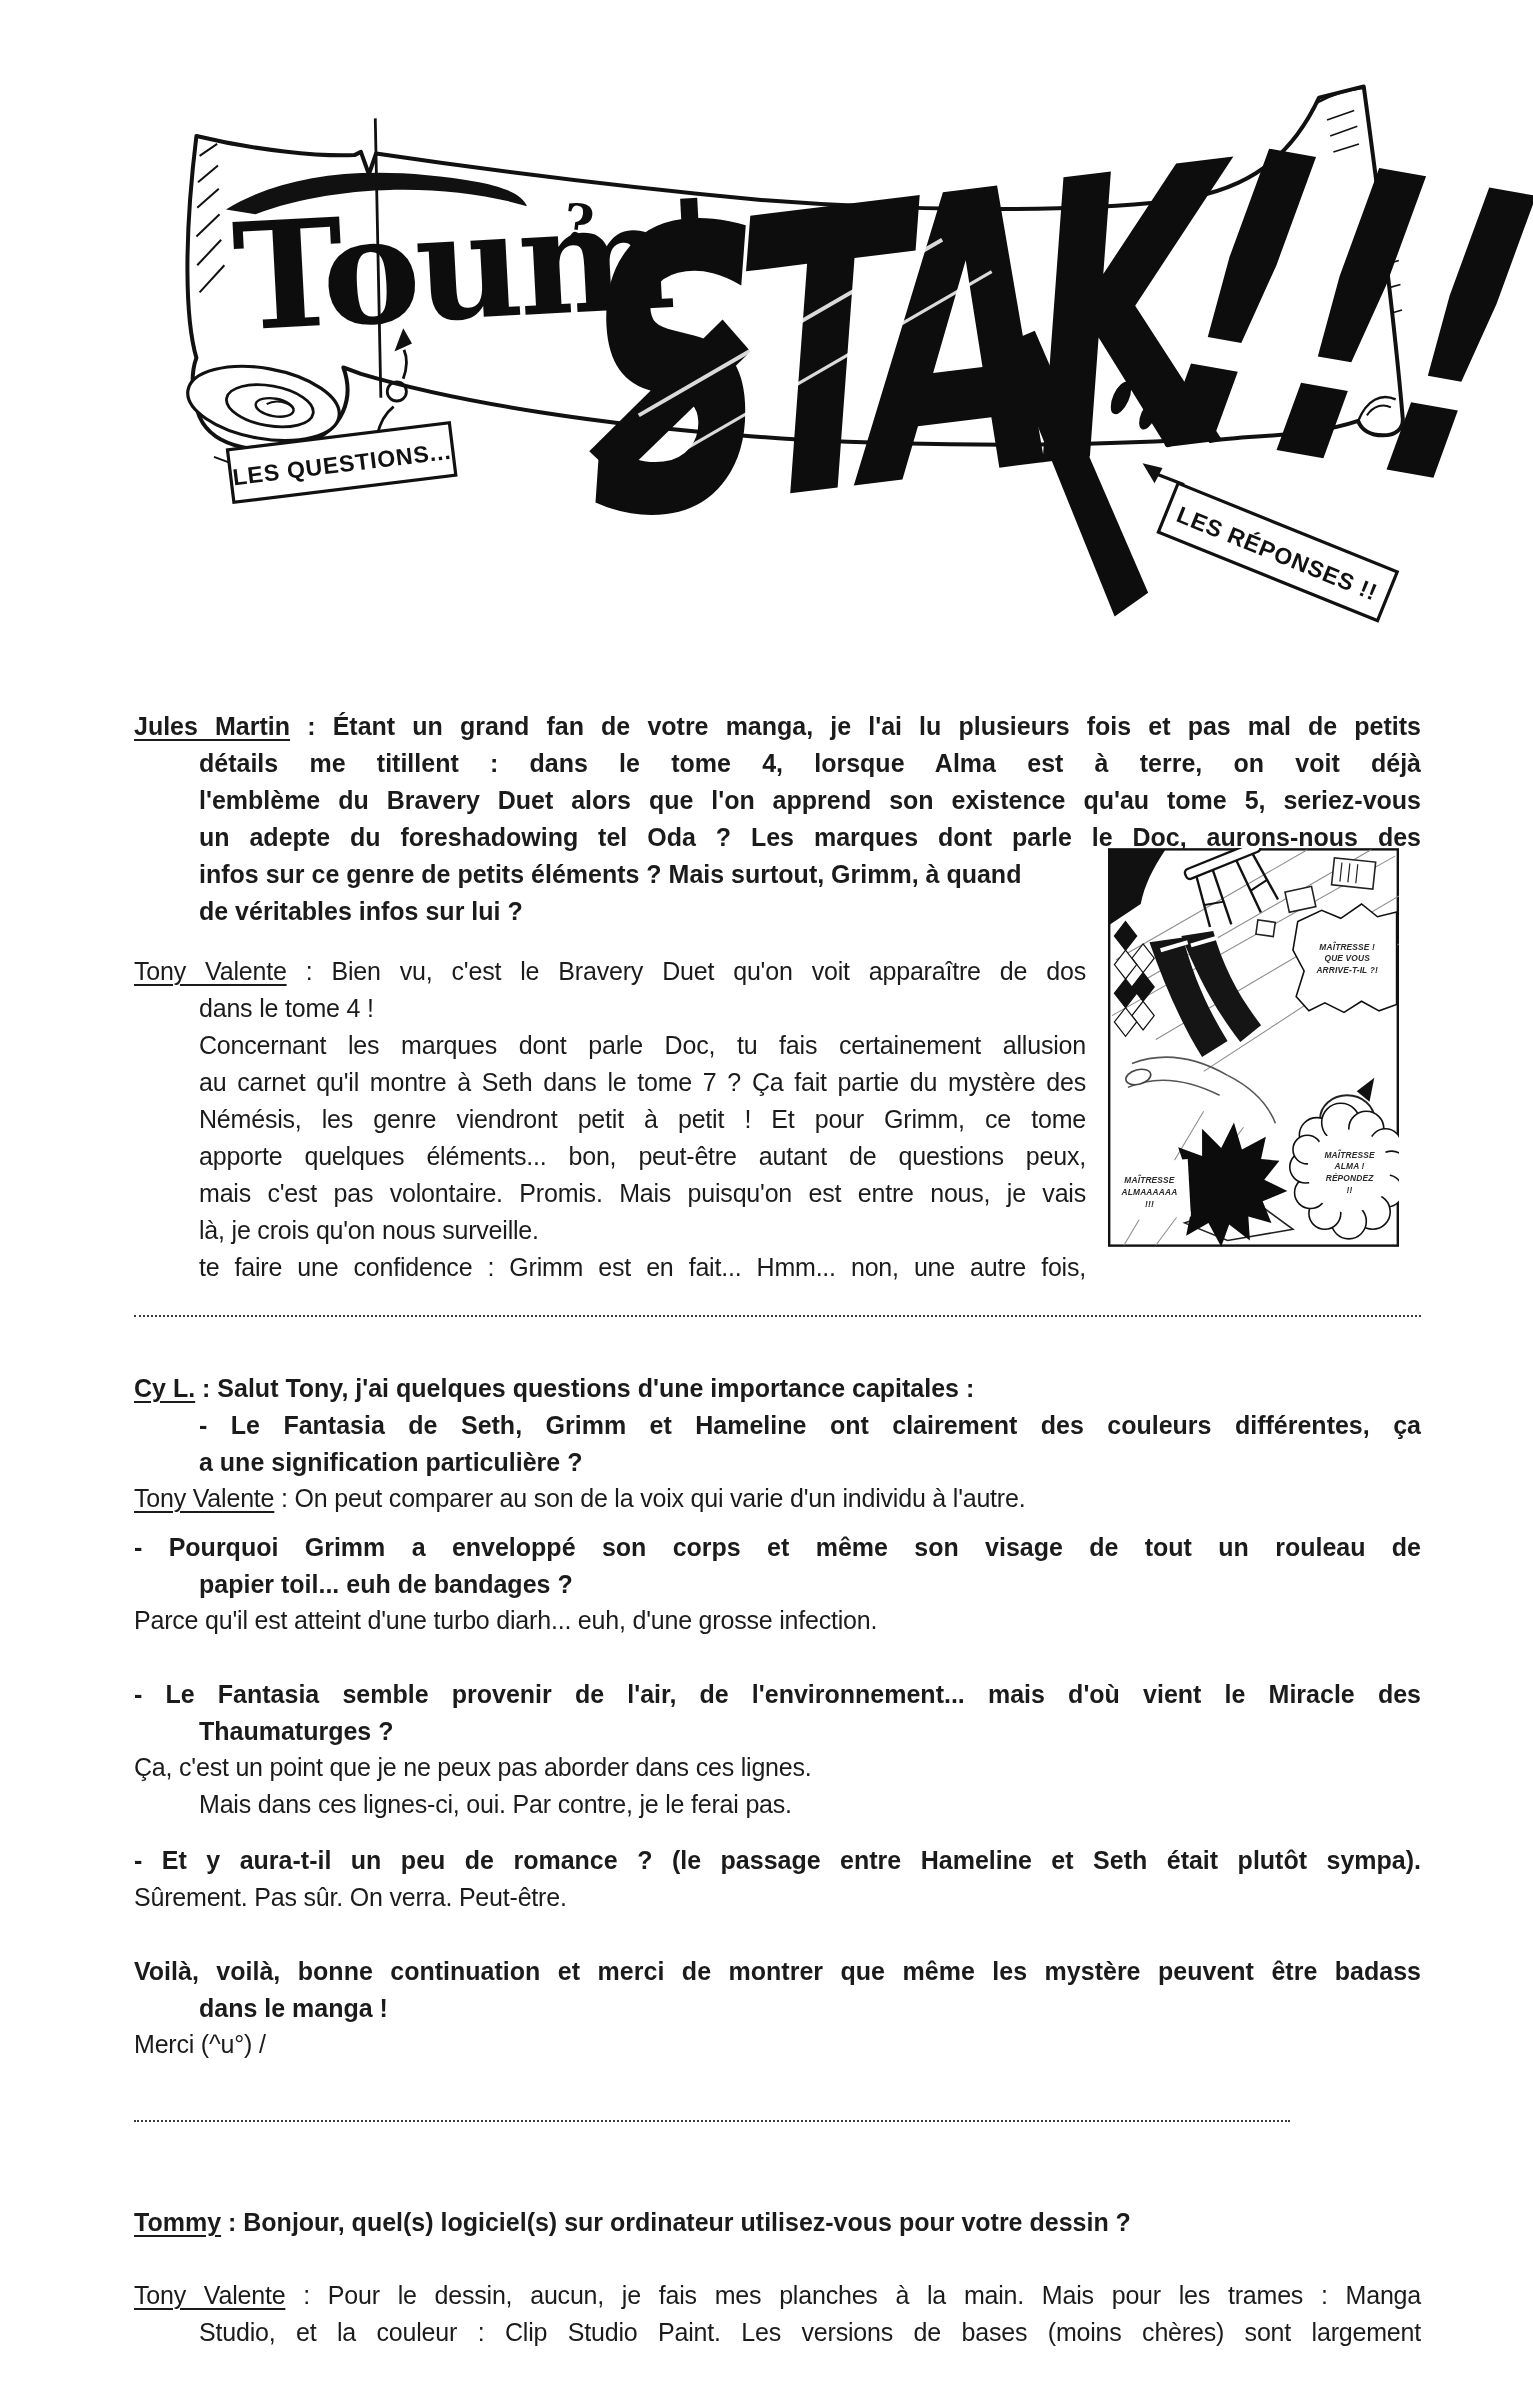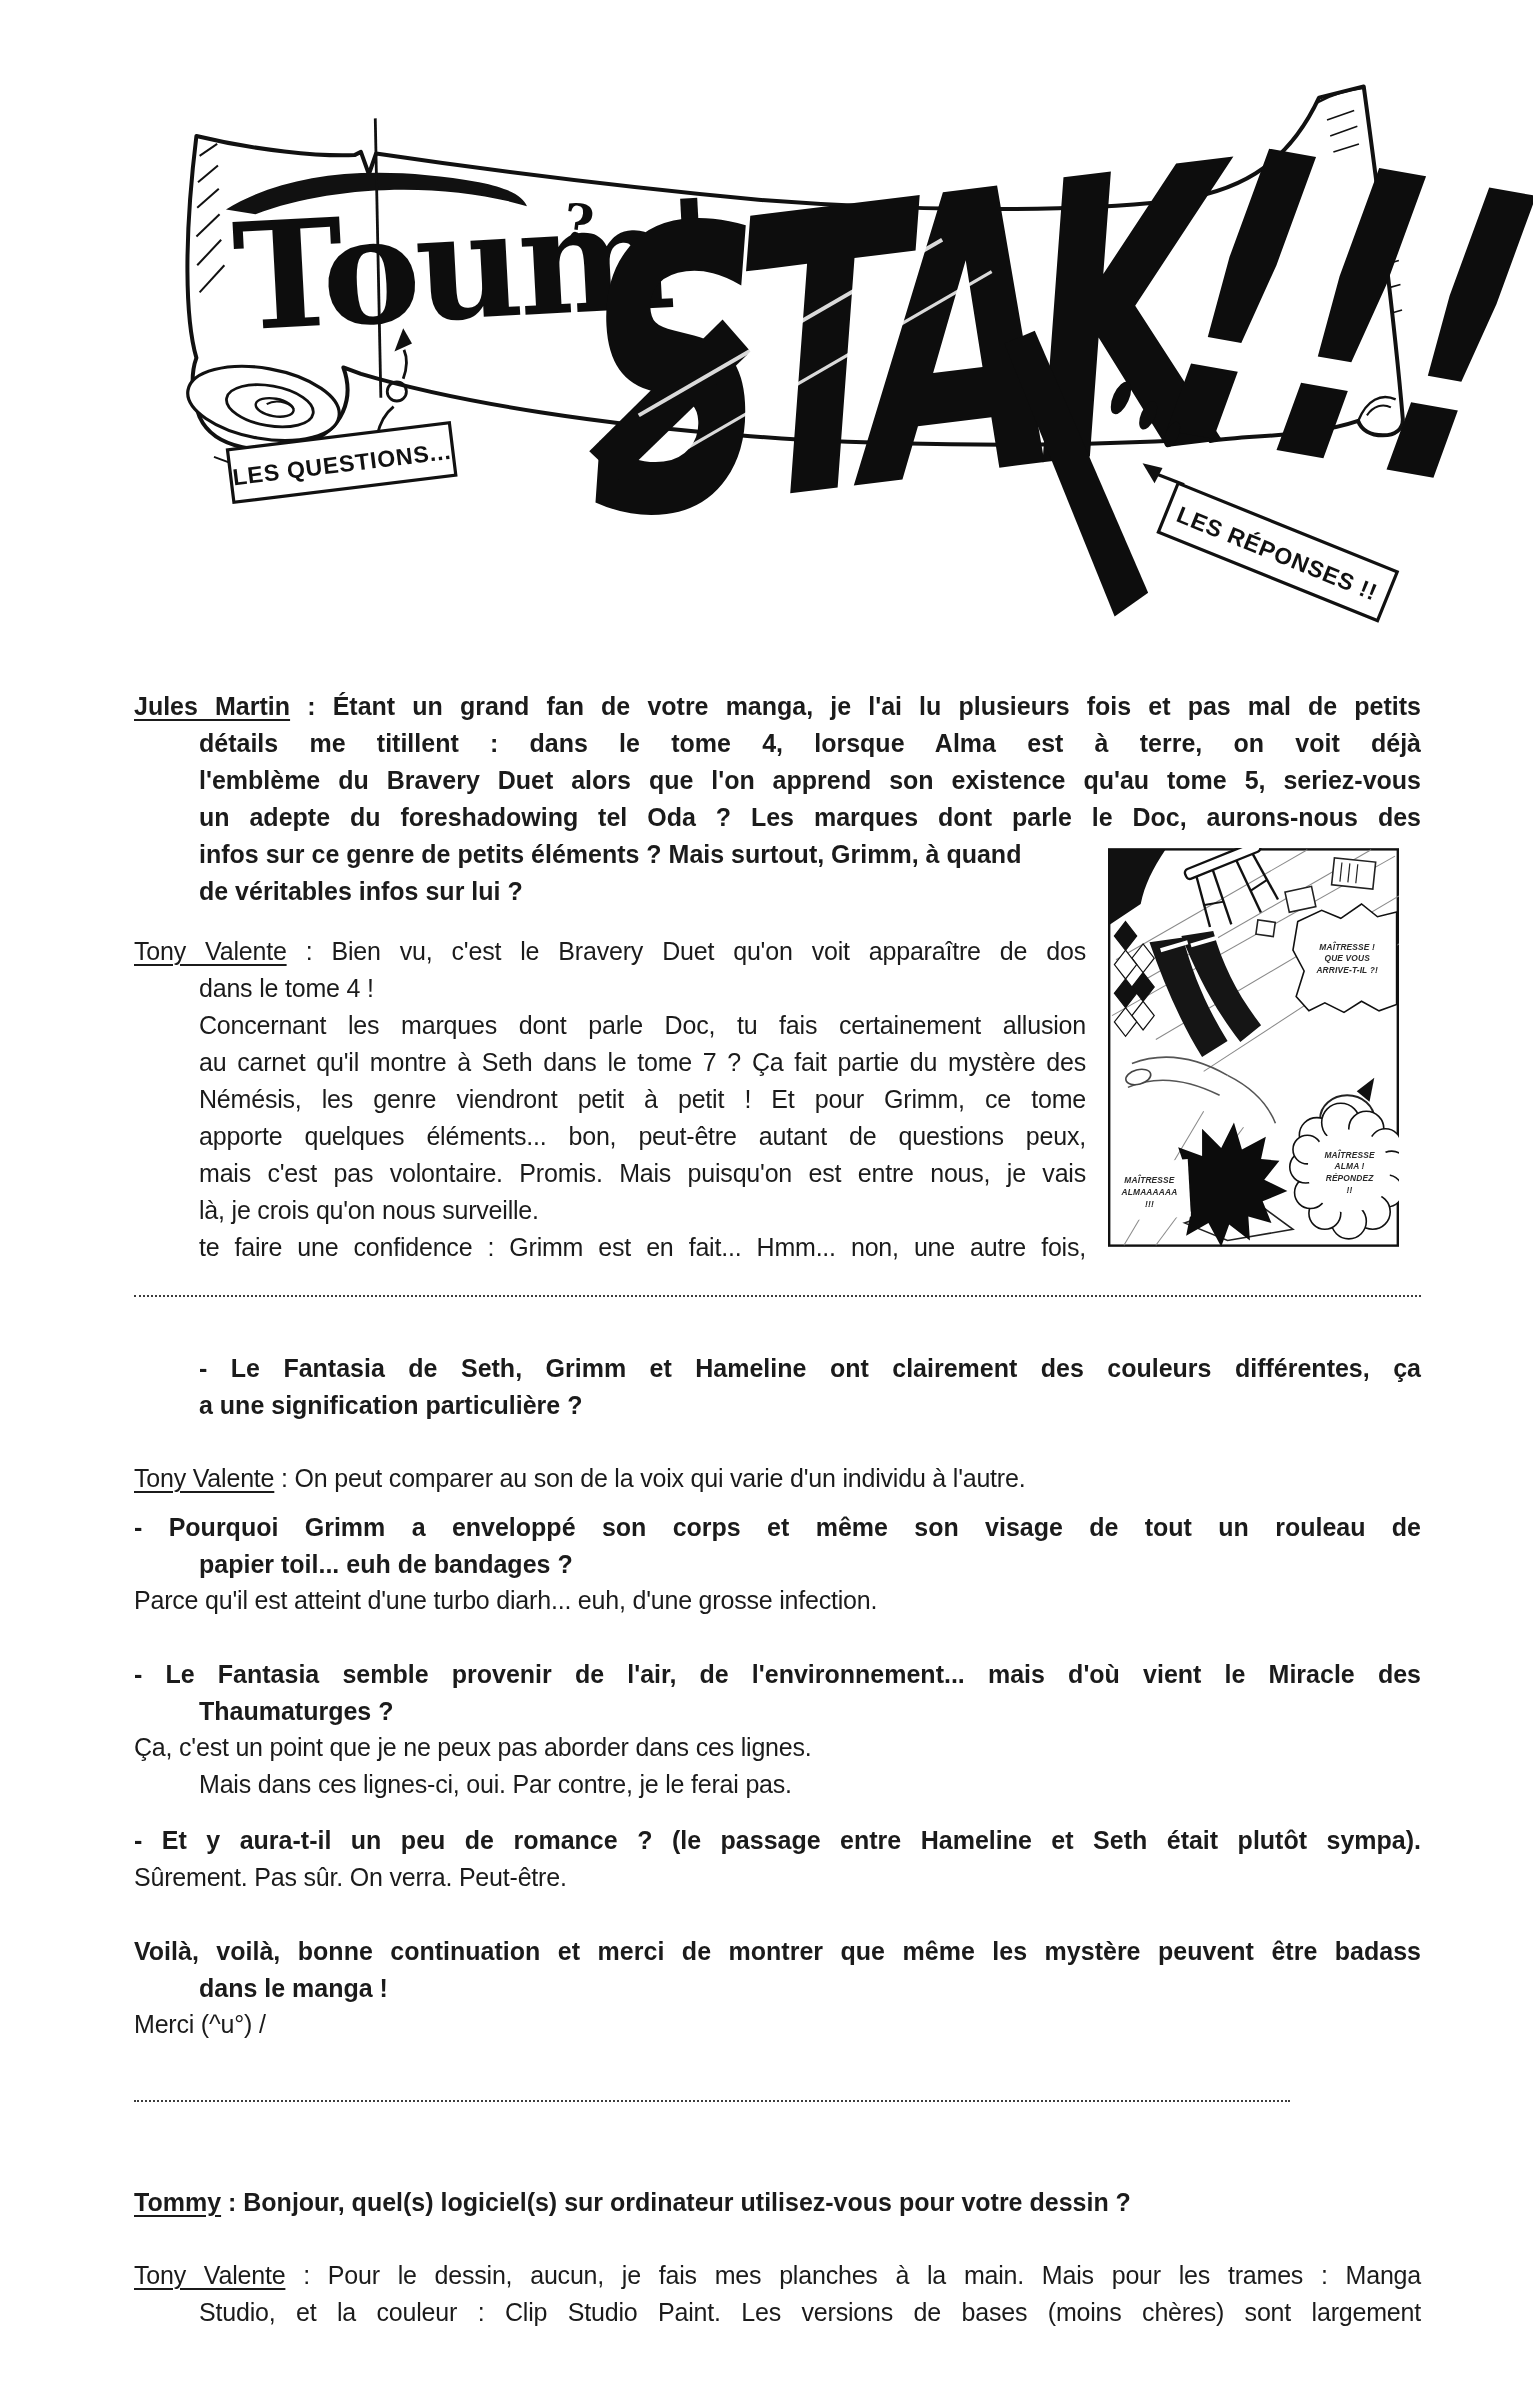--- a/index.html
+++ b/index.html
@@ -10,21 +10,21 @@
   }
   svg text{user-select:none;}
   
   #banner{position:absolute;left:0;top:0;width:1533px;height:719px;}
   
   #panel{position:absolute;left:1108px;top:848px;width:291px;height:399px;}
   .bubbletxt{font-family:"Liberation Sans",sans-serif;font-weight:bold;font-style:italic;
              fill:#2b2b2b;text-anchor:middle;letter-spacing:.2px;}
   
   #qa{position:absolute;left:0;top:0;width:1533px;height:2401px;}
-  .block{position:absolute;left:134px;width:1287px;font-size:25px;line-height:37px;}
+  .block{position:absolute;left:134px;width:1287px;font-size:25px;line-height:37px;margin-top:20px;}
   .block.bold{font-weight:bold;}
   .block.reg{font-weight:normal;letter-spacing:-0.2px;}
   .block.narrowblock{width:952px;}
   .line{white-space:nowrap;}
   .line.st{white-space:normal;text-align:justify;text-align-last:justify;}
   .line.ind{padding-left:65px;}
   .line.nar{padding-right:363px;white-space:normal;}
   .uname{text-decoration:underline;text-decoration-thickness:2px;text-underline-offset:4px;}
   .divider{border-top:2.4px dotted #3c3c3c;height:0;}
 </style>
@@ -244,20 +244,21 @@
         <div class="line ind st">Concernant les marques dont parle Doc, tu fais certainement allusion</div>
         <div class="line ind st">au carnet qu'il montre à Seth dans le tome 7 ? Ça fait partie du mystère des</div>
         <div class="line ind st">Némésis, les genre viendront petit à petit ! Et pour Grimm, ce tome</div>
         <div class="line ind st">apporte quelques éléments... bon, peut-être autant de questions peux,</div>
         <div class="line ind st">mais c'est pas volontaire. Promis. Mais puisqu'on est entre nous, je vais</div>
         <div class="line ind">là, je crois qu'on nous surveille.</div>
         <div class="line ind st">te faire une confidence : Grimm est en fait... Hmm... non, une autre fois,</div>
       </div>
       <div class="block divider" style="top: 1295px; width: 1287px;"></div>
       <div class="block bold" style="top: 1350px;">
+        <div class="line"><span class="uname">Cy L.</span> : Salut Tony, j'ai quelques questions d'une importance capitales :</div>
         <div class="line ind st">- Le Fantasia de Seth, Grimm et Hameline ont clairement des couleurs différentes, ça</div>
         <div class="line ind">a une signification particulière ?</div>
       </div>
       <div class="block reg" style="top: 1460px;">
         <div class="line"><span class="uname">Tony Valente</span> : On peut comparer au son de la voix qui varie d'un individu à l'autre.</div>
       </div>
       <div class="block bold" style="top: 1509px;">
         <div class="line st">- Pourquoi Grimm a enveloppé son corps et même son visage de tout un rouleau de</div>
         <div class="line ind">papier toil... euh de bandages ?</div>
       </div>

